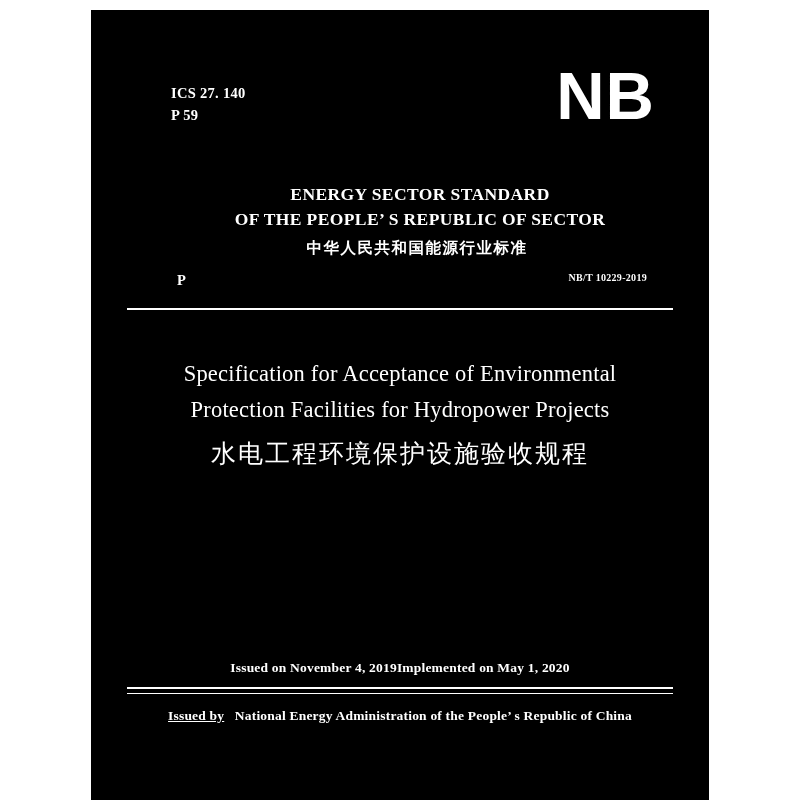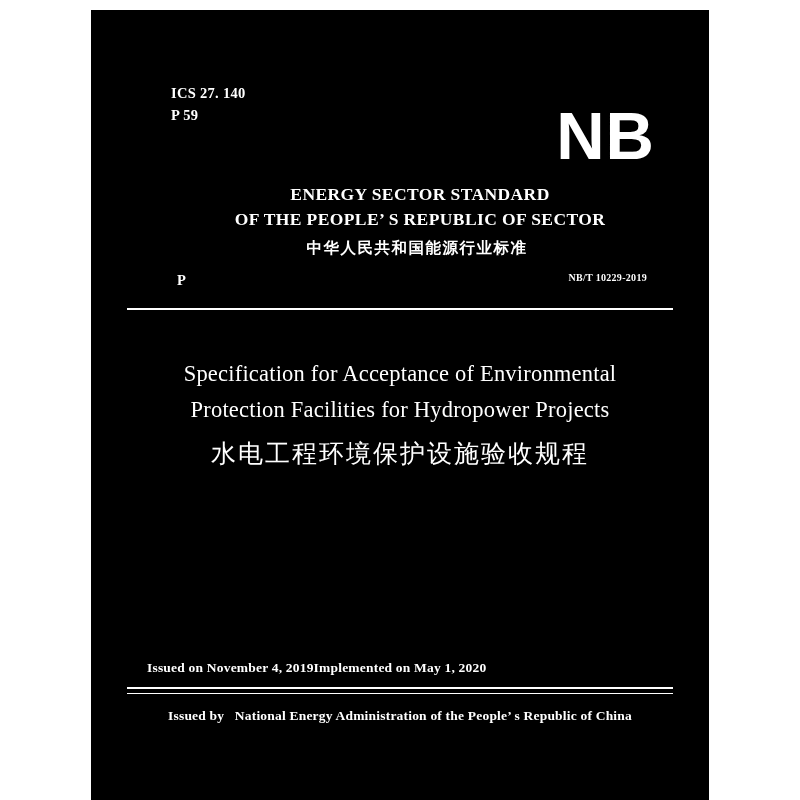--- a/index.html
+++ b/index.html
@@ -41,21 +41,20 @@
   }
   .nb-logo {
     position: absolute;
     right: 54px;
     top: 52px;
     font-family: "Liberation Sans", sans-serif;
     font-weight: bold;
     font-size: 67px;
     letter-spacing: 1px;
     line-height: 1;
-    margin-top: 40px;
   }
   .title-en {
     position: absolute;
     left: 0;
     right: 0;
     top: 172px;
     text-align: center;
     font-weight: bold;
     font-size: 17.5px;
     line-height: 1.45;
@@ -138,37 +137,38 @@
     font-weight: normal;
     font-size: 25px;
     letter-spacing: 2px;
   }
   .dates {
     position: absolute;
     left: 56px;
     right: 56px;
     top: 650px;
     display: flex;
-    justify-content: flex-start;
+    justify-content: center;
     font-weight: bold;
     font-size: 13.5px;
     letter-spacing: 0.2px;
   }
   .issued-by {
     position: absolute;
     left: 0;
     right: 0;
     top: 698px;
     text-align: center;
     font-weight: bold;
     font-size: 13.5px;
     letter-spacing: 0.2px;
   }
   .issued-by .by-label {
     margin-right: 7px;
+    text-decoration: underline;
   }
 </style>
 </head>
 <body>
 
 <div class="page">
   <div class="cover">
 
     <div class="ics-block">
       <div>ICS 27. 140</div>

